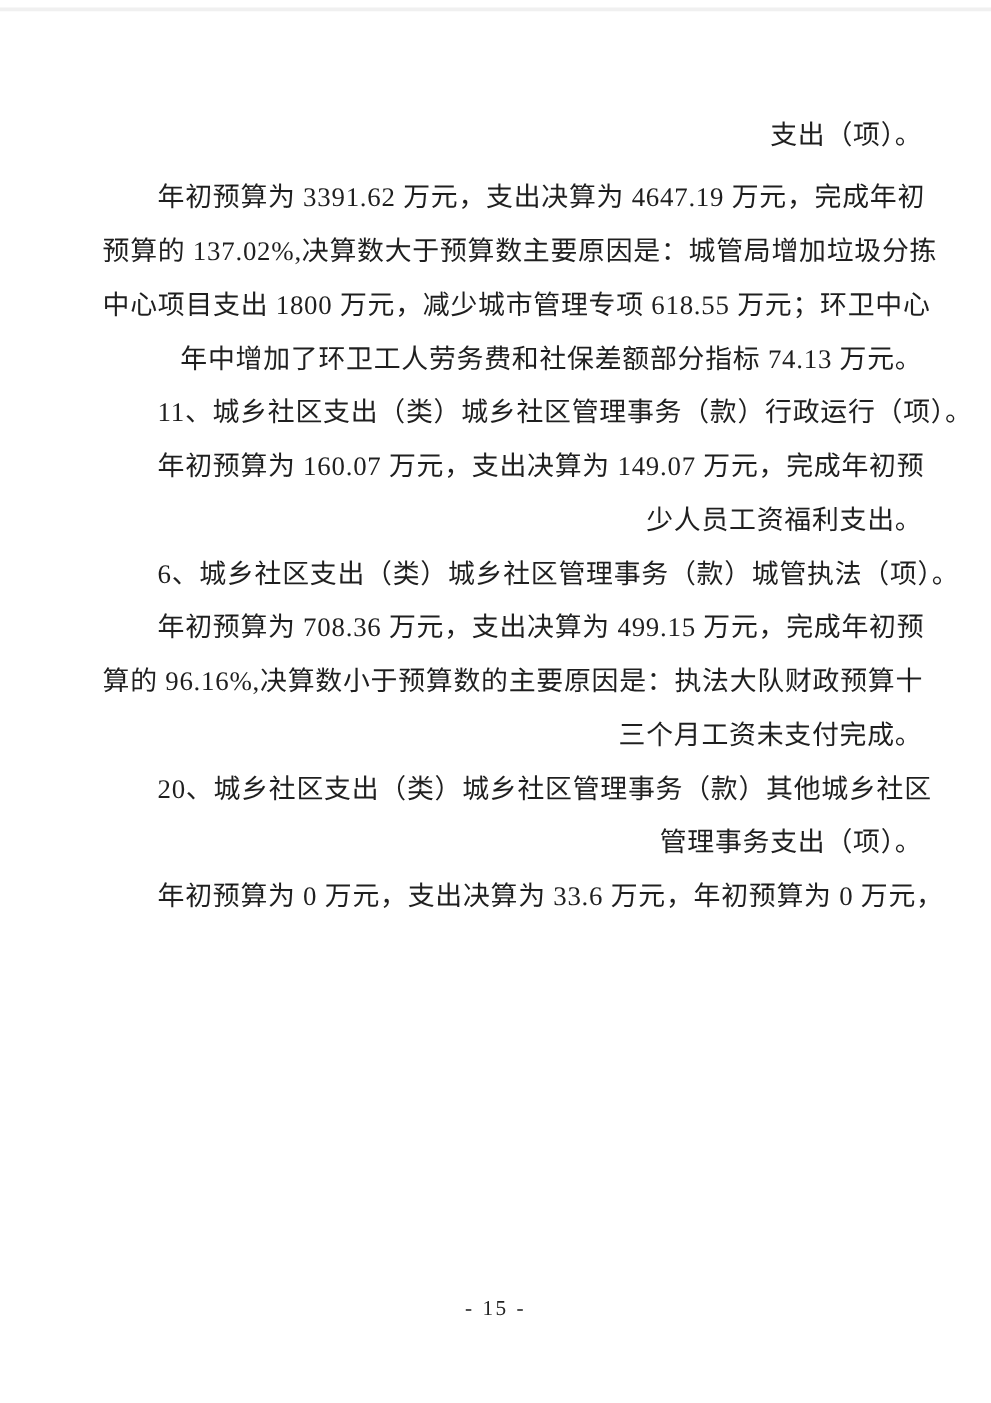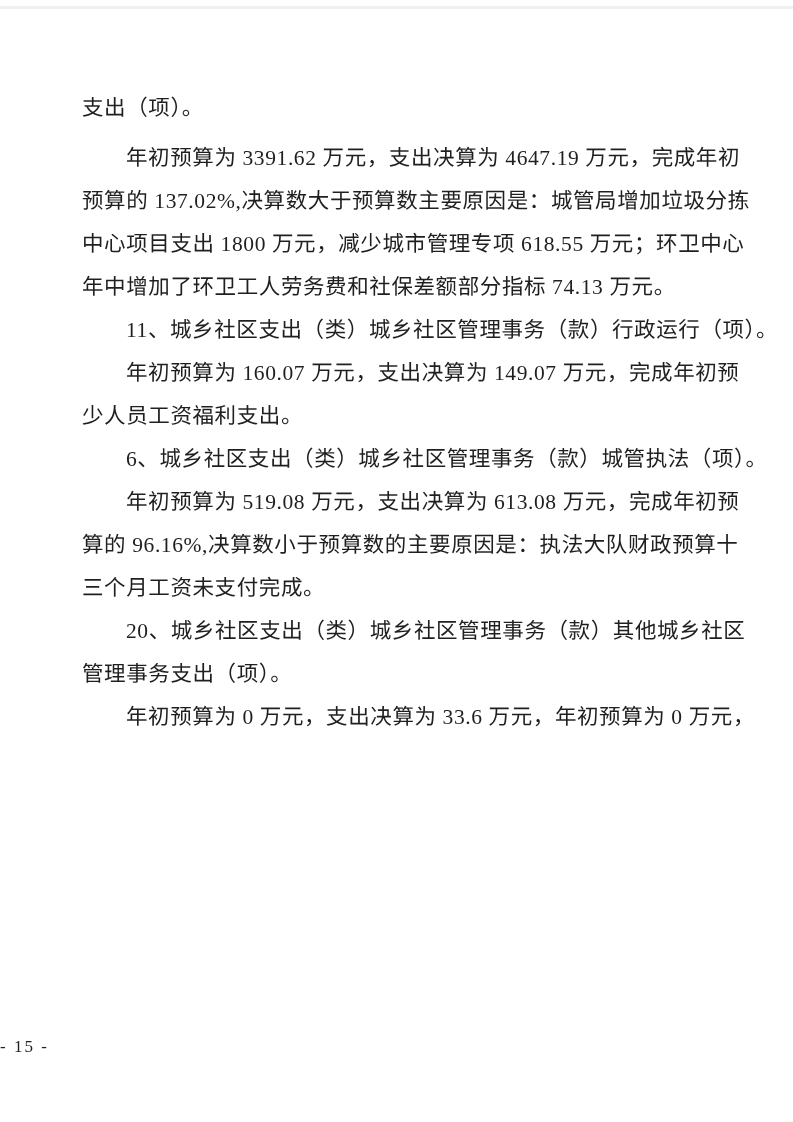--- a/index.html
+++ b/index.html
@@ -29,39 +29,40 @@
     left: 82px;
     top: 87px;
     width: 656px;
   }
   .line {
     font-size: 21.5px;
     line-height: 43px;
     height: 43px;
     letter-spacing: 0.6px;
     white-space: nowrap;
-    text-align: left;
+    text-align: right;
   }
   
   .line.fill {
     text-align: justify;
     text-align-last: justify;
     text-justify: inter-character;
   }
   .line.indent {
     text-indent: 44px;
   }
   .para.gap-sm {
     margin-bottom: 7px;
   }
   .footer {
     position: absolute;
     top: 1034px;
     left: 0;
     width: 100%;
+    text-align: center;
   }
   .page-number {
     font-size: 17px;
     line-height: 26px;
     letter-spacing: 2px;
     color: #222222;
   }
 </style>
 </head>
 <body>
@@ -90,21 +91,21 @@
     <div class="para">
       <div class="line indent fill">年初预算为 160.07 万元，支出决算为 149.07 万元，完成年初预</div>
       <div class="line">少人员工资福利支出。</div>
     </div>
 
     <div class="para">
       <div class="line indent">6、城乡社区支出（类）城乡社区管理事务（款）城管执法（项）。</div>
     </div>
 
     <div class="para">
-      <div class="line indent fill">年初预算为 519.08 万元，支出决算为 613.08 万元，完成年初预</div>
+      <div class="line indent fill">年初预算为 708.36 万元，支出决算为 499.15 万元，完成年初预</div>
       <div class="line fill">算的 96.16%,决算数小于预算数的主要原因是：执法大队财政预算十</div>
       <div class="line">三个月工资未支付完成。</div>
     </div>
 
     <div class="para">
       <div class="line indent fill">20、城乡社区支出（类）城乡社区管理事务（款）其他城乡社区</div>
       <div class="line">管理事务支出（项）。</div>
     </div>
 
 

